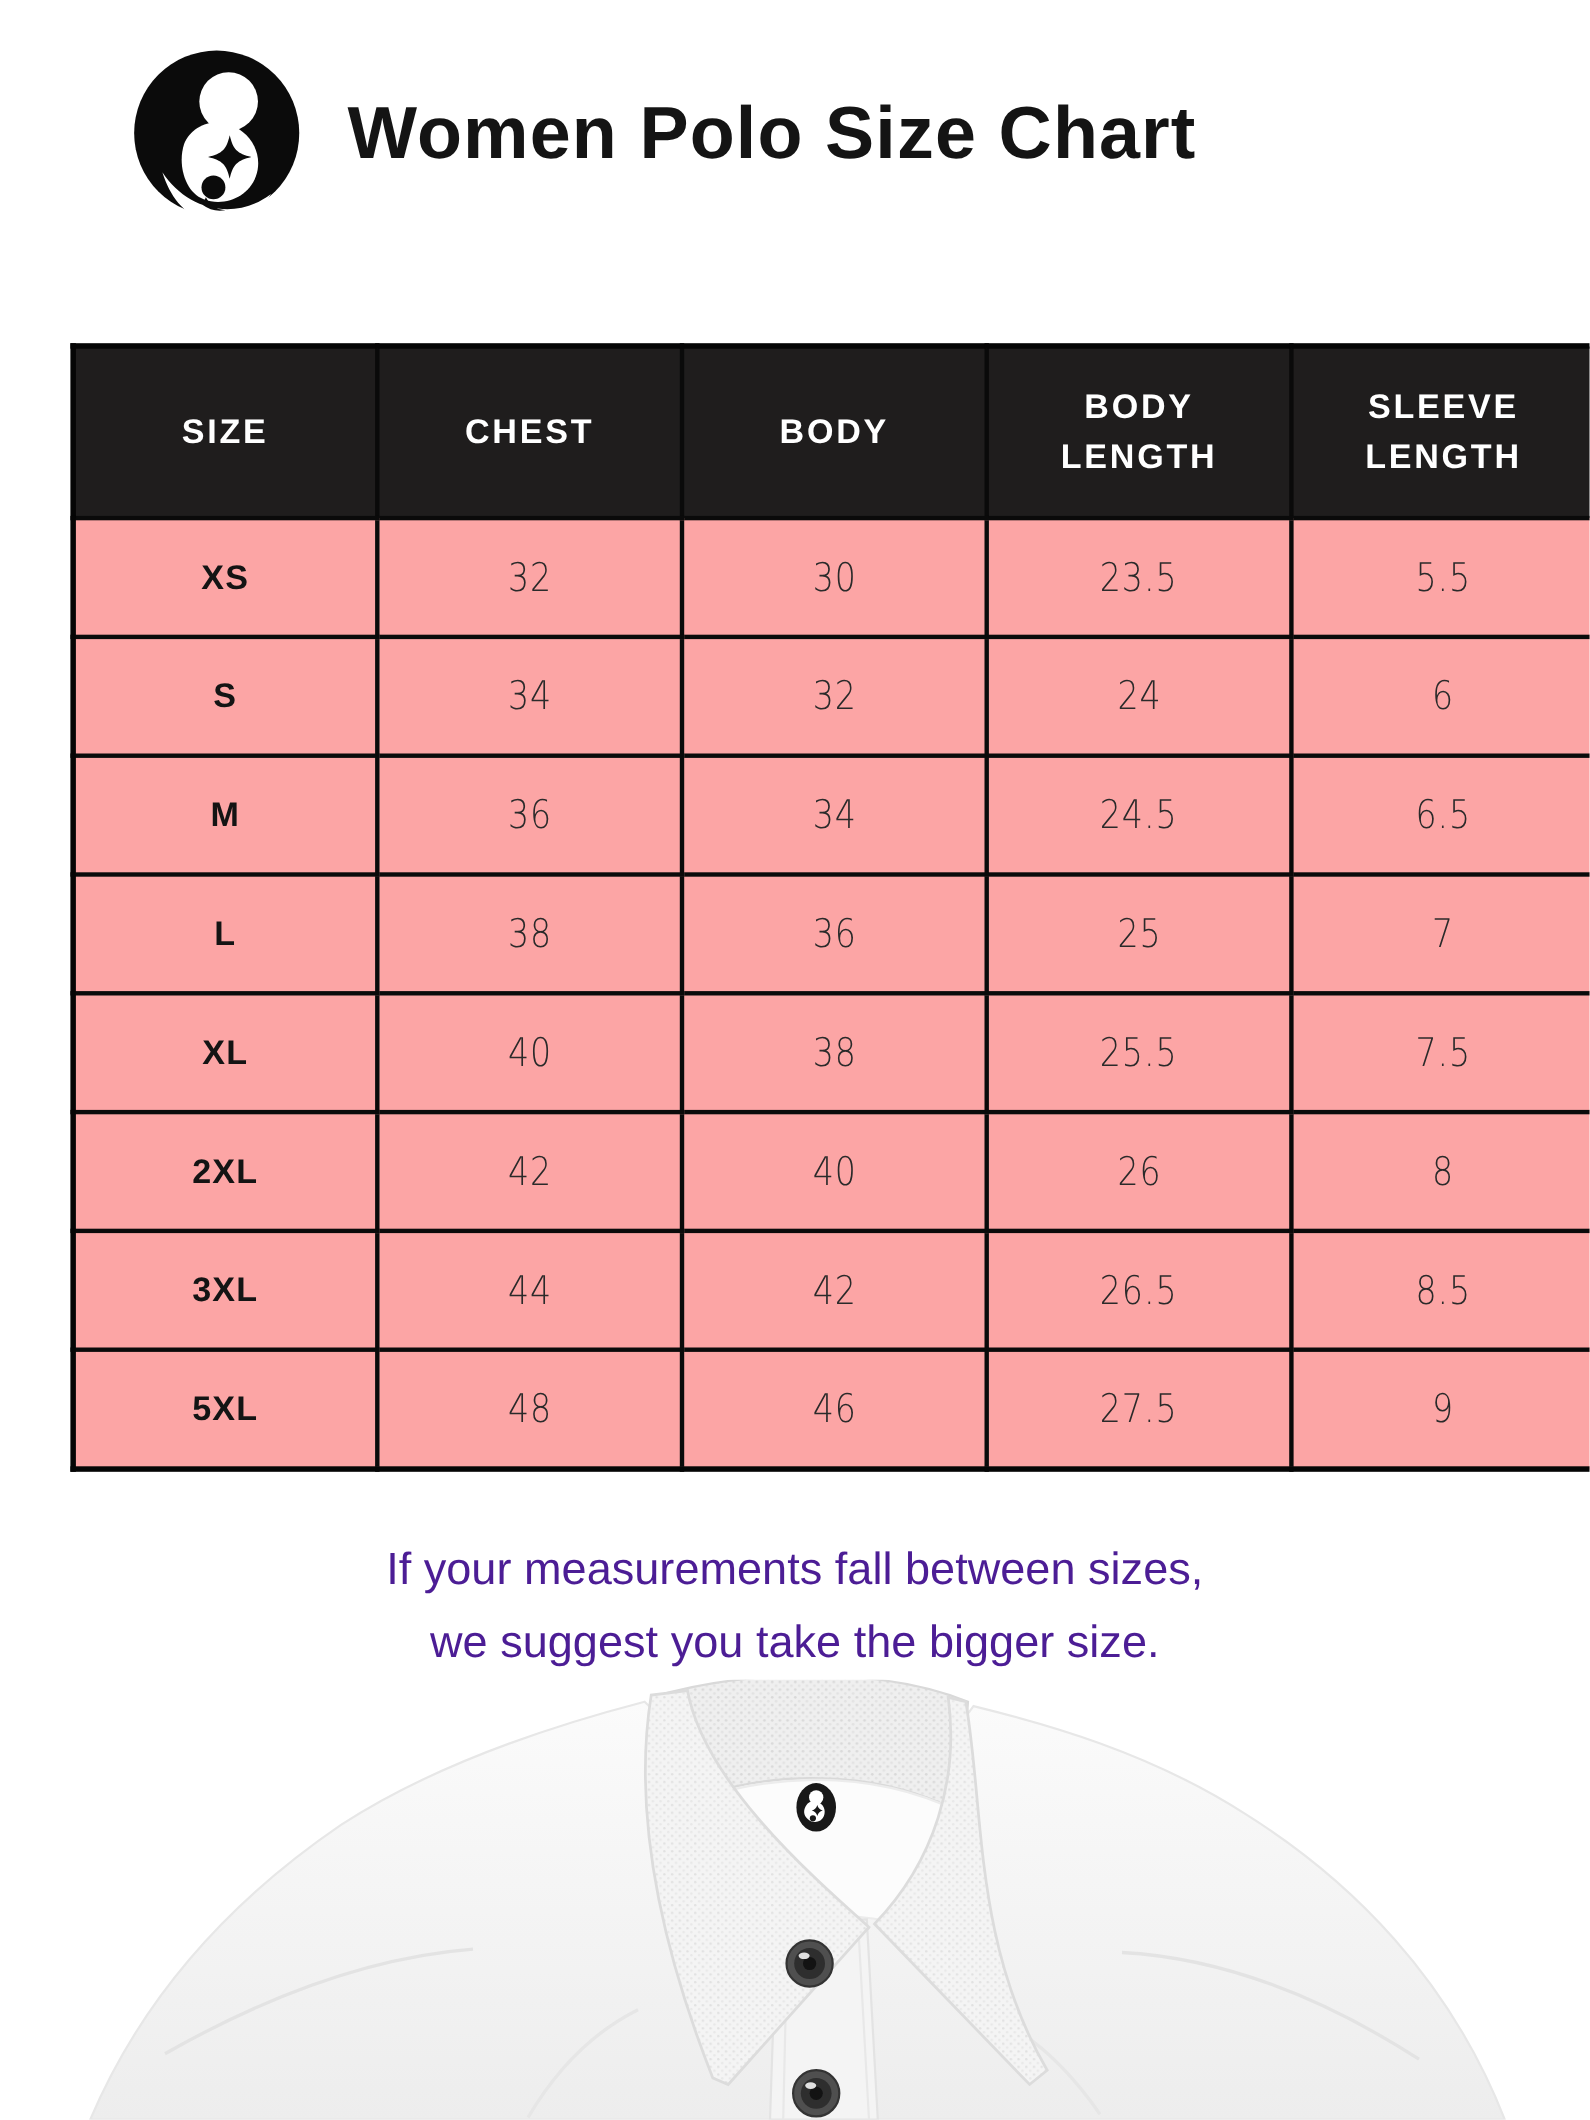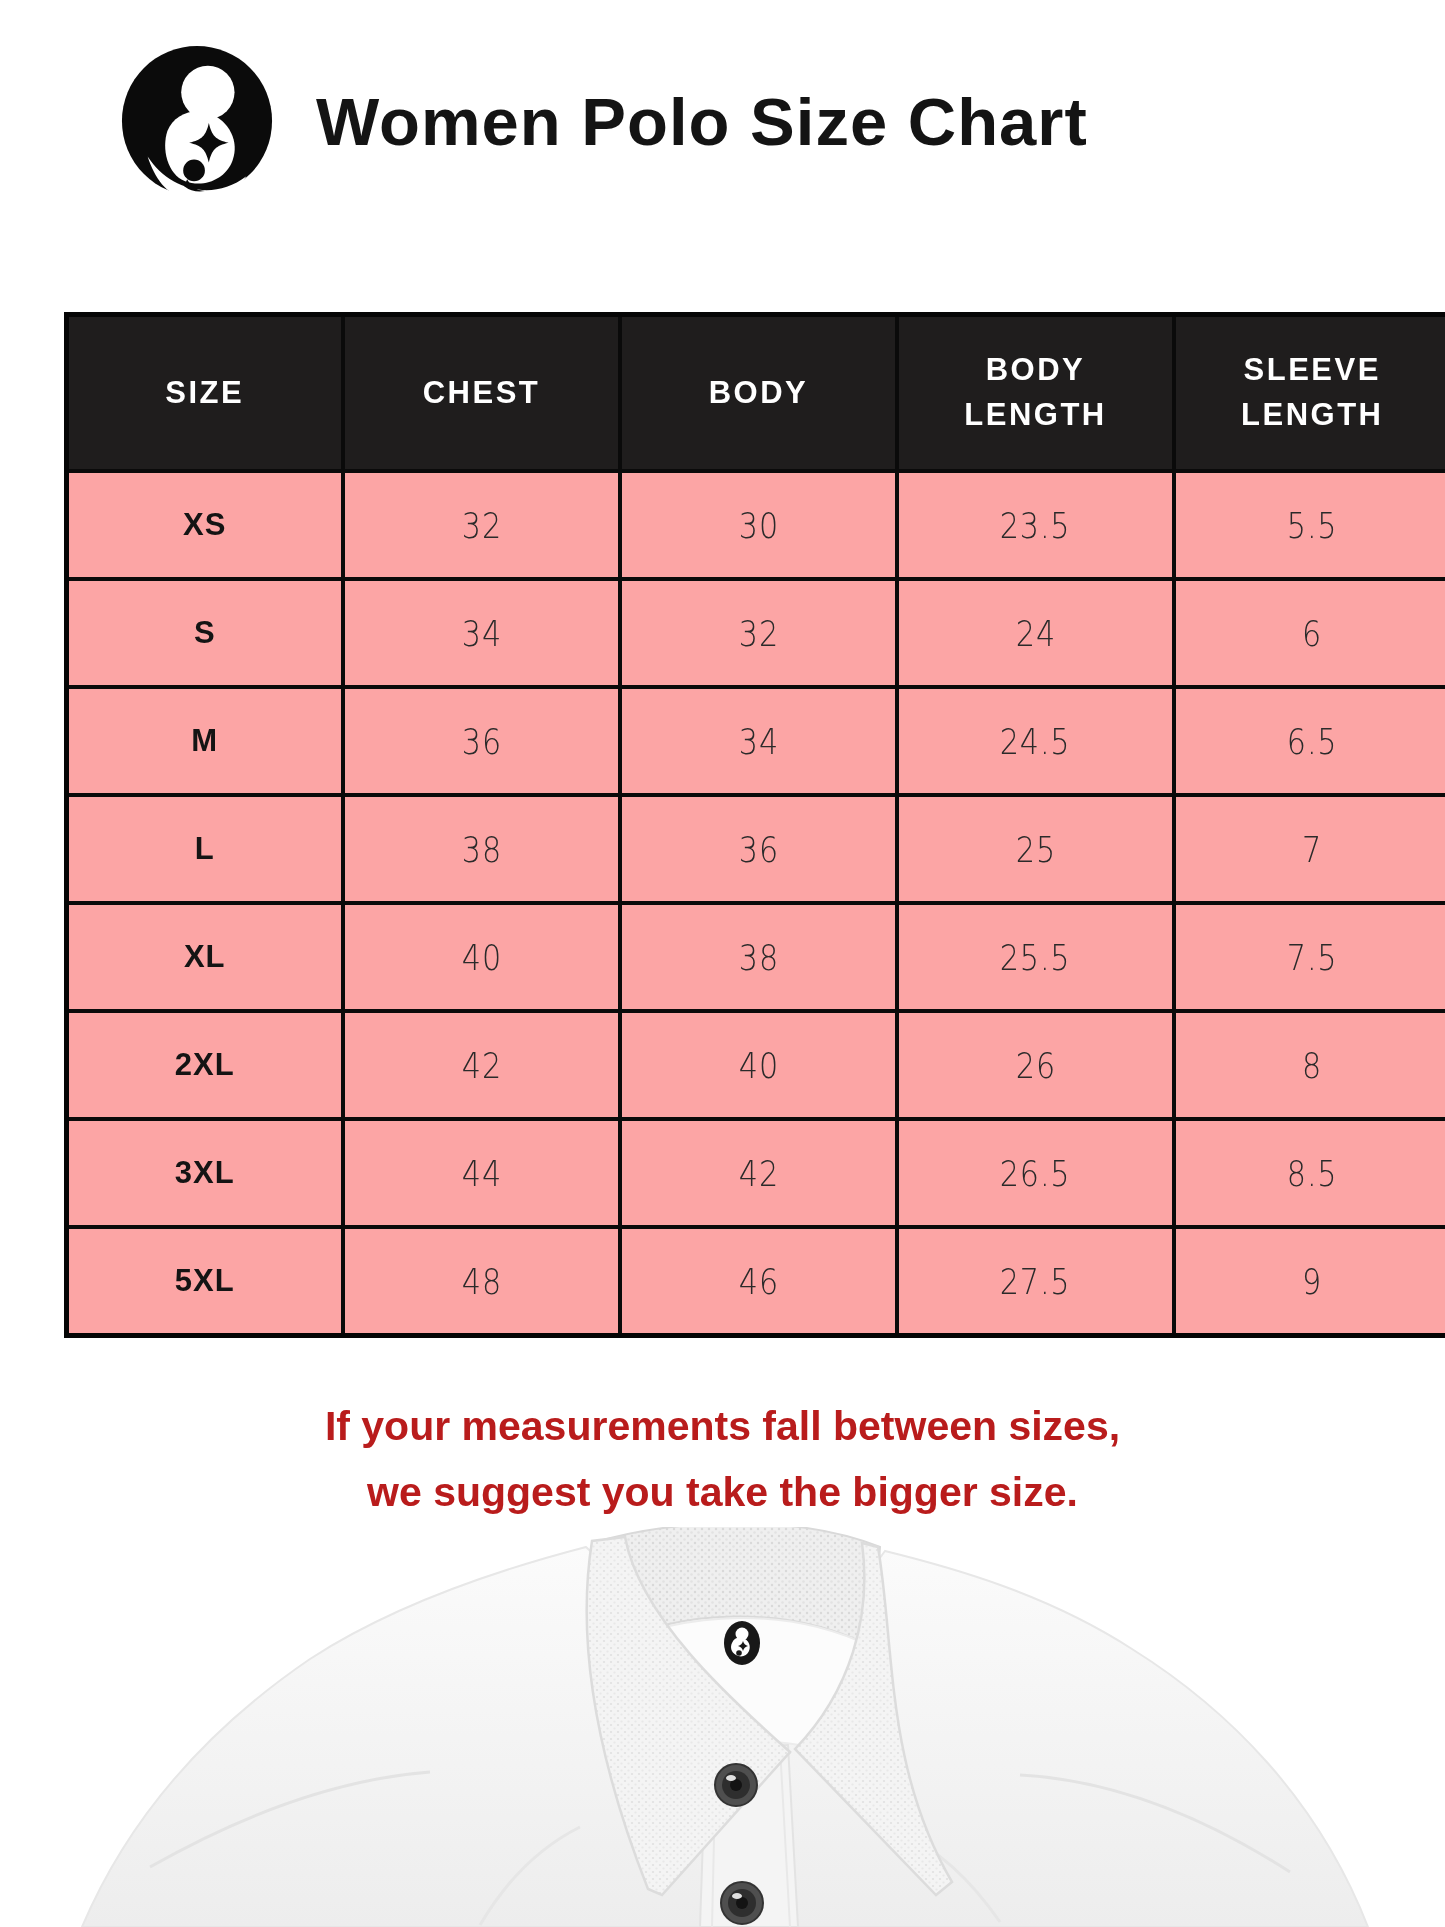--- a/index.html
+++ b/index.html
@@ -37,21 +37,21 @@
   table.size-chart td{height:102px;background:#fca5a5;}
   td.size-label{font-size:31px;font-weight:700;letter-spacing:1px;color:#141414;}
   .num{
     display:inline-block;transform:scaleX(0.84);
     font-family:"DejaVu Sans", sans-serif;font-weight:300;
     font-size:36px;color:#2a2a2a;letter-spacing:1px;
   }
   
   .note{
     margin-top:56px;text-align:center;
-    font-size:41px;font-weight:700;line-height:1.6;color:#b91c1c;
+    font-size:41px;font-weight:400;line-height:1.6;color:#4c1d95;
   }
   
   .polo-figure{position:absolute;left:0;bottom:0;width:1445px;height:400px;}
 </style>
 </head>
 <body>
 
 <div class="brand-header">
   <svg class="brand-logo" viewBox="0 0 160 160" xmlns="http://www.w3.org/2000/svg">
     <circle cx="80" cy="80" r="76" fill="#0b0b0b"></circle>

